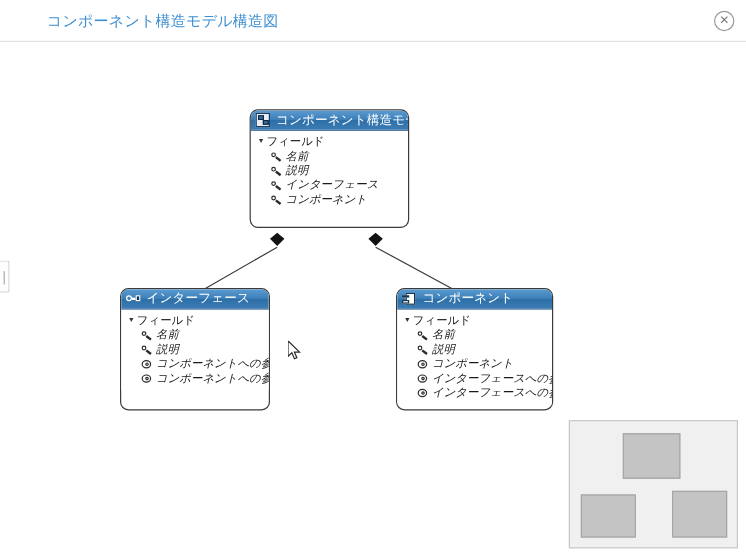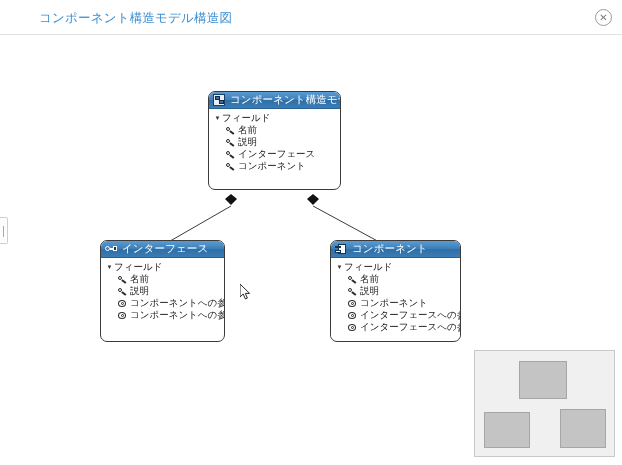--- a/index.html
+++ b/index.html
@@ -153,20 +153,21 @@
     display: flex;
     align-items: center;
     height: 12px;
     padding-left: 13px;
     font-size: 9.5px;
     color: #1a1a1a;
     white-space: nowrap;
   }
   .field-row .label {
     margin-left: 3px;
+    font-style: italic;
   }
 
   
   .hdr-icon {
     width: 12px;
     height: 12px;
     flex: 0 0 12px;
     position: relative;
   }
 

